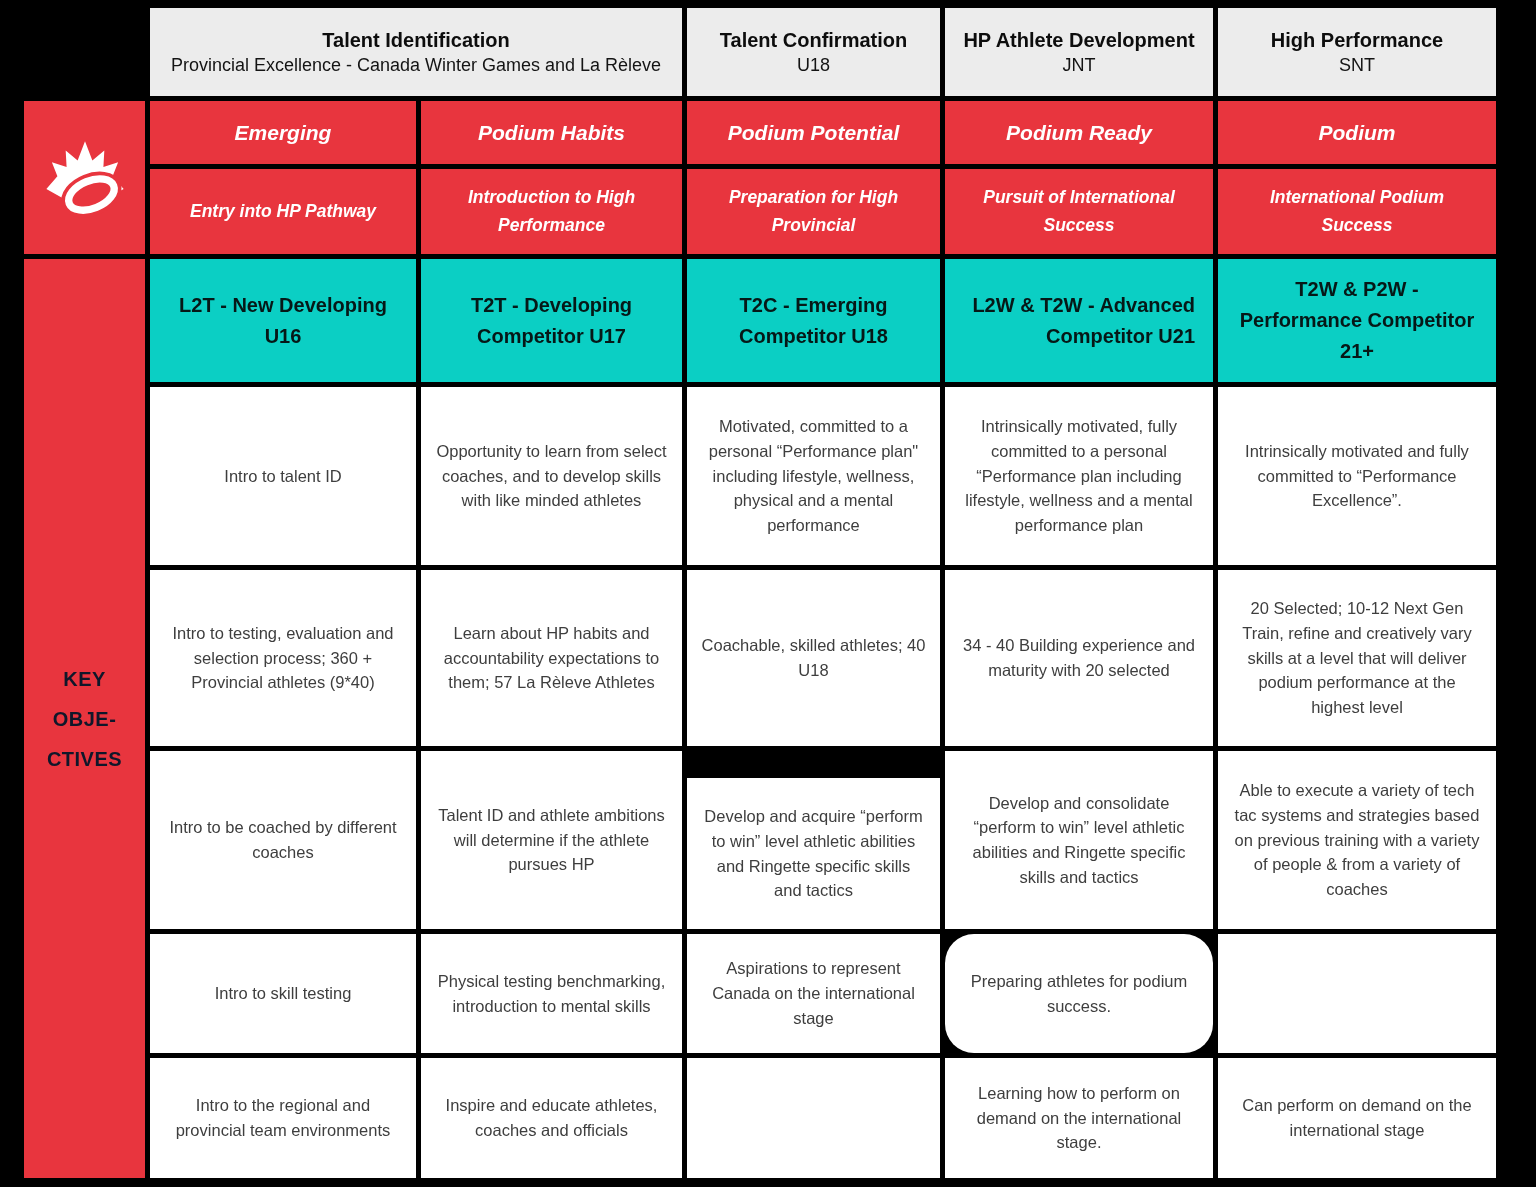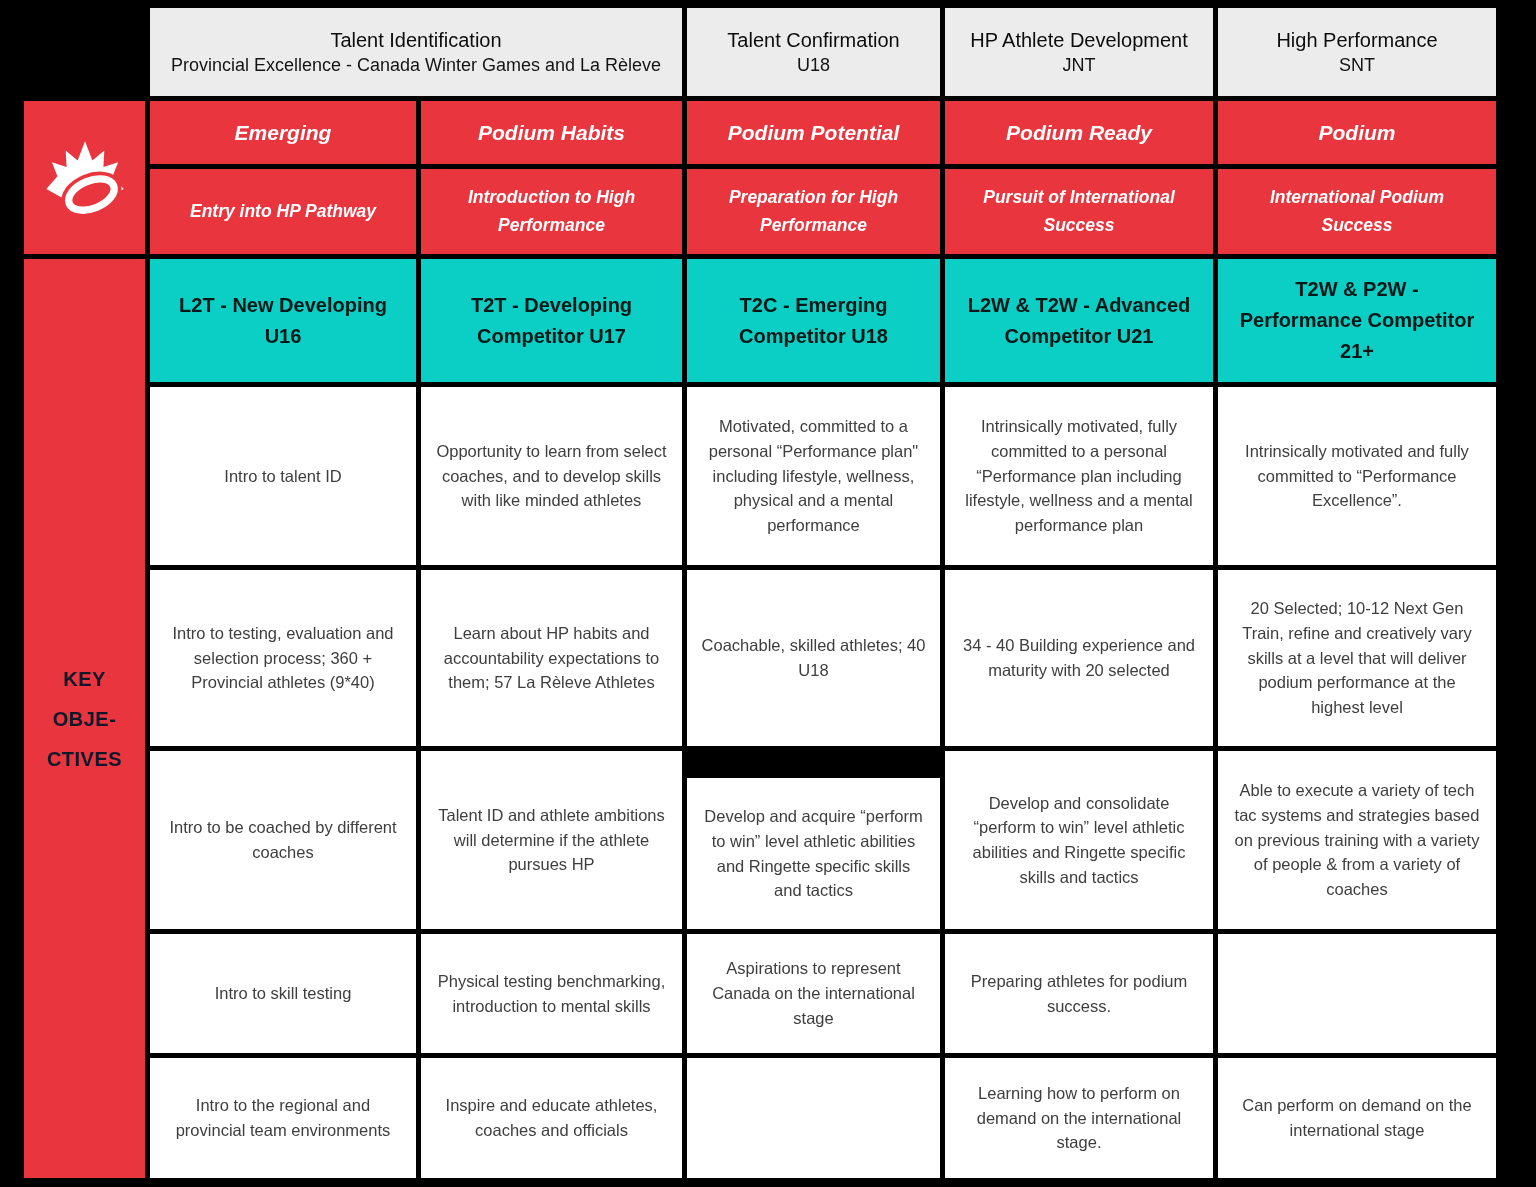--- a/index.html
+++ b/index.html
@@ -12,21 +12,21 @@
     display:grid;
     grid-template-columns:121px 266px 261px 253px 268px 278px;
     grid-template-rows:88px 63px 85px 123px 178px 176px 178px 119px 120px;
     column-gap:5px;row-gap:5px;
   }
   .cell{
     display:flex;flex-direction:column;align-items:center;justify-content:center;
     text-align:center;box-sizing:border-box;padding:4px 12px;
   }
   .header-cell{background:#ECECEC;gap:1px;}
-  .header-title{font-weight:400;font-size:20px;color:#0d0d0d;line-height:1.3;}
+  .header-title{font-weight:700;font-size:20px;color:#0d0d0d;line-height:1.3;}
   .header-sub{font-size:18px;color:#141414;line-height:1.3;}
   .stage-name-cell{
     background:#E8353E;color:#fff;font-weight:700;font-style:italic;font-size:21px;
   }
   .stage-desc-cell{
     background:#E8353E;color:#fff;font-weight:700;font-style:italic;font-size:17.5px;
     line-height:1.55;padding:4px 20px;
   }
   .competitor-cell{
     background:#0BCFC4;color:#061817;font-weight:700;font-size:20px;line-height:1.55;
@@ -78,48 +78,48 @@
     </div>
     <div class="cell header-cell" style="grid-area: 1 / 6;">
       <div class="header-title">High Performance</div>
       <div class="header-sub">SNT</div>
     </div>
     <div class="cell stage-name-cell" style="grid-area: 2 / 2;">Emerging</div>
     <div class="cell stage-desc-cell" style="grid-area: 3 / 2;">Entry into HP Pathway</div>
     <div class="cell stage-name-cell" style="grid-area: 2 / 3;">Podium Habits</div>
     <div class="cell stage-desc-cell" style="grid-area: 3 / 3;">Introduction to High Performance</div>
     <div class="cell stage-name-cell" style="grid-area: 2 / 4; text-align: right;">Podium Potential</div>
-    <div class="cell stage-desc-cell" style="grid-area: 3 / 4;">Preparation for High Performance</div>
+    <div class="cell stage-desc-cell" style="grid-area: 3 / 4;">Preparation for High Provincial</div>
     <div class="cell stage-name-cell" style="grid-area: 2 / 5;">Podium Ready</div>
     <div class="cell stage-desc-cell" style="grid-area: 3 / 5;">Pursuit of International Success</div>
     <div class="cell stage-name-cell" style="grid-area: 2 / 6;">Podium</div>
     <div class="cell stage-desc-cell" style="grid-area: 3 / 6;">International Podium Success</div>
     <div class="cell competitor-cell" style="grid-area: 4 / 2;">L2T - New Developing U16</div>
     <div class="cell competitor-cell" style="grid-area: 4 / 3;">T2T - Developing Competitor U17</div>
     <div class="cell competitor-cell" style="grid-area: 4 / 4;">T2C - Emerging Competitor U18</div>
-    <div class="cell competitor-cell" style="grid-area: 4 / 5;">L2W &amp; T2W - Advanced Competitor U21</div>
+    <div class="cell competitor-cell" style="grid-area: 4 / 5; text-align: right;">L2W &amp; T2W - Advanced Competitor U21</div>
     <div class="cell competitor-cell" style="grid-area: 4 / 6;">T2W &amp; P2W - Performance Competitor 21+</div>
     <div class="cell objective-cell" style="grid-area: 5 / 2;">Intro to talent ID</div>
     <div class="cell objective-cell" style="grid-area: 5 / 3;">Opportunity to learn from select coaches, and to develop skills with like minded athletes</div>
     <div class="cell objective-cell" style="grid-area: 5 / 4;">Motivated, committed to a personal “Performance plan" including lifestyle, wellness, physical and a mental performance</div>
     <div class="cell objective-cell" style="grid-area: 5 / 5;">Intrinsically motivated, fully committed to a personal “Performance plan including lifestyle, wellness and a mental performance plan</div>
     <div class="cell objective-cell" style="grid-area: 5 / 6;">Intrinsically motivated and fully committed to “Performance Excellence”.</div>
     <div class="cell objective-cell" style="grid-area: 6 / 2;">Intro to testing, evaluation and selection process;  360 + Provincial athletes (9*40)</div>
     <div class="cell objective-cell" style="grid-area: 6 / 3;">Learn about HP habits and accountability expectations to them; 57 La Rèleve Athletes</div>
     <div class="cell objective-cell" style="grid-area: 6 / 4;">Coachable, skilled athletes; 40 U18</div>
     <div class="cell objective-cell" style="grid-area: 6 / 5;">34 -  40 Building experience and maturity with 20 selected</div>
     <div class="cell objective-cell" style="grid-area: 6 / 6;">20 Selected; 10-12 Next Gen Train, refine and creatively vary skills at a level that will deliver podium performance at the highest level</div>
     <div class="cell objective-cell" style="grid-area: 7 / 2;">Intro to be coached by different coaches</div>
     <div class="cell objective-cell" style="grid-area: 7 / 3;">Talent ID and athlete ambitions will determine if the athlete pursues HP</div>
     <div class="cell objective-cell" style="grid-area: 7 / 4; margin-top: 27px;">Develop and acquire “perform to win” level athletic abilities and Ringette specific skills and tactics</div>
     <div class="cell objective-cell" style="grid-area: 7 / 5;">Develop and consolidate “perform to win” level athletic abilities and Ringette specific skills and tactics</div>
     <div class="cell objective-cell" style="grid-area: 7 / 6;">Able to execute a variety of tech tac systems and strategies based on previous training with a variety of people &amp; from a variety of coaches</div>
     <div class="cell objective-cell" style="grid-area: 8 / 2;">Intro to skill testing</div>
     <div class="cell objective-cell" style="grid-area: 8 / 3;">Physical testing benchmarking, introduction to mental skills</div>
     <div class="cell objective-cell" style="grid-area: 8 / 4;">Aspirations to represent Canada on the international stage</div>
-    <div class="cell objective-cell" style="grid-area: 8 / 5;">Preparing athletes for podium success.</div>
+    <div class="cell objective-cell" style="grid-area: 8 / 5; border-radius: 29px;">Preparing athletes for podium success.</div>
     <div class="cell objective-cell" style="grid-area: 8 / 6;"></div>
     <div class="cell objective-cell" style="grid-area: 9 / 2;">Intro to the regional and provincial team environments</div>
     <div class="cell objective-cell" style="grid-area: 9 / 3;">Inspire and educate athletes, coaches and officials</div>
     <div class="cell objective-cell" style="grid-area: 9 / 4;"></div>
     <div class="cell objective-cell" style="grid-area: 9 / 5;">Learning how to perform on demand on the international stage.</div>
     <div class="cell objective-cell" style="grid-area: 9 / 6;">Can perform on demand on the international stage</div>
   </div>
 
 </body></html>

